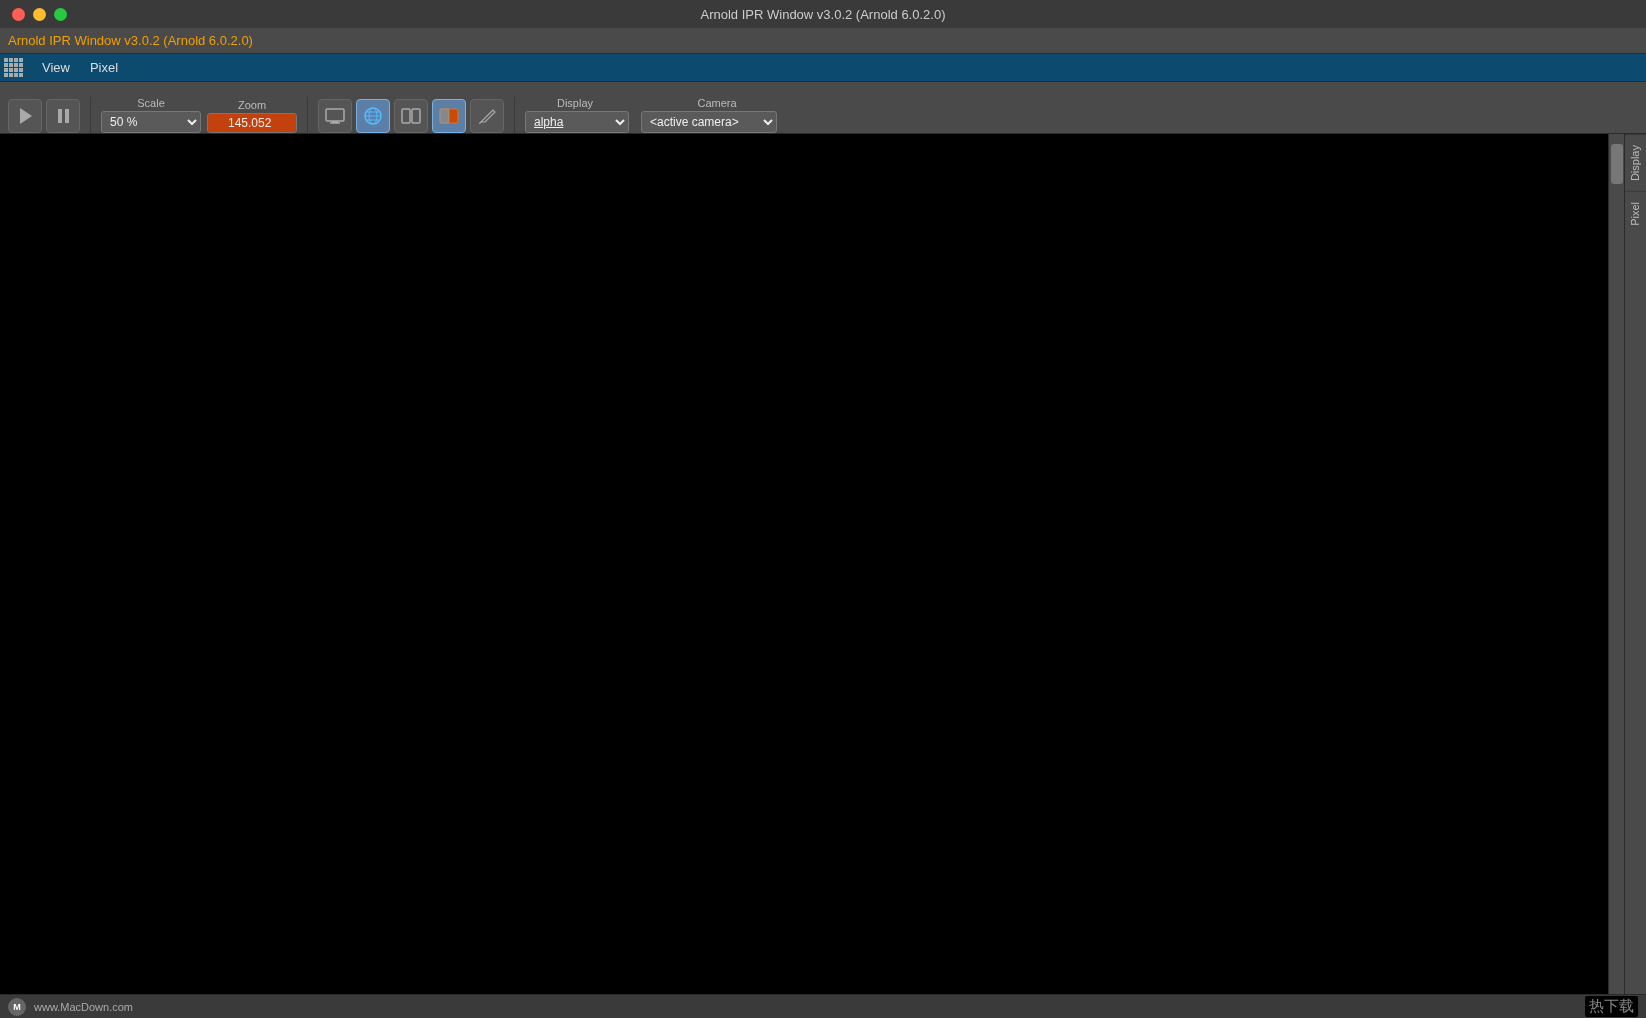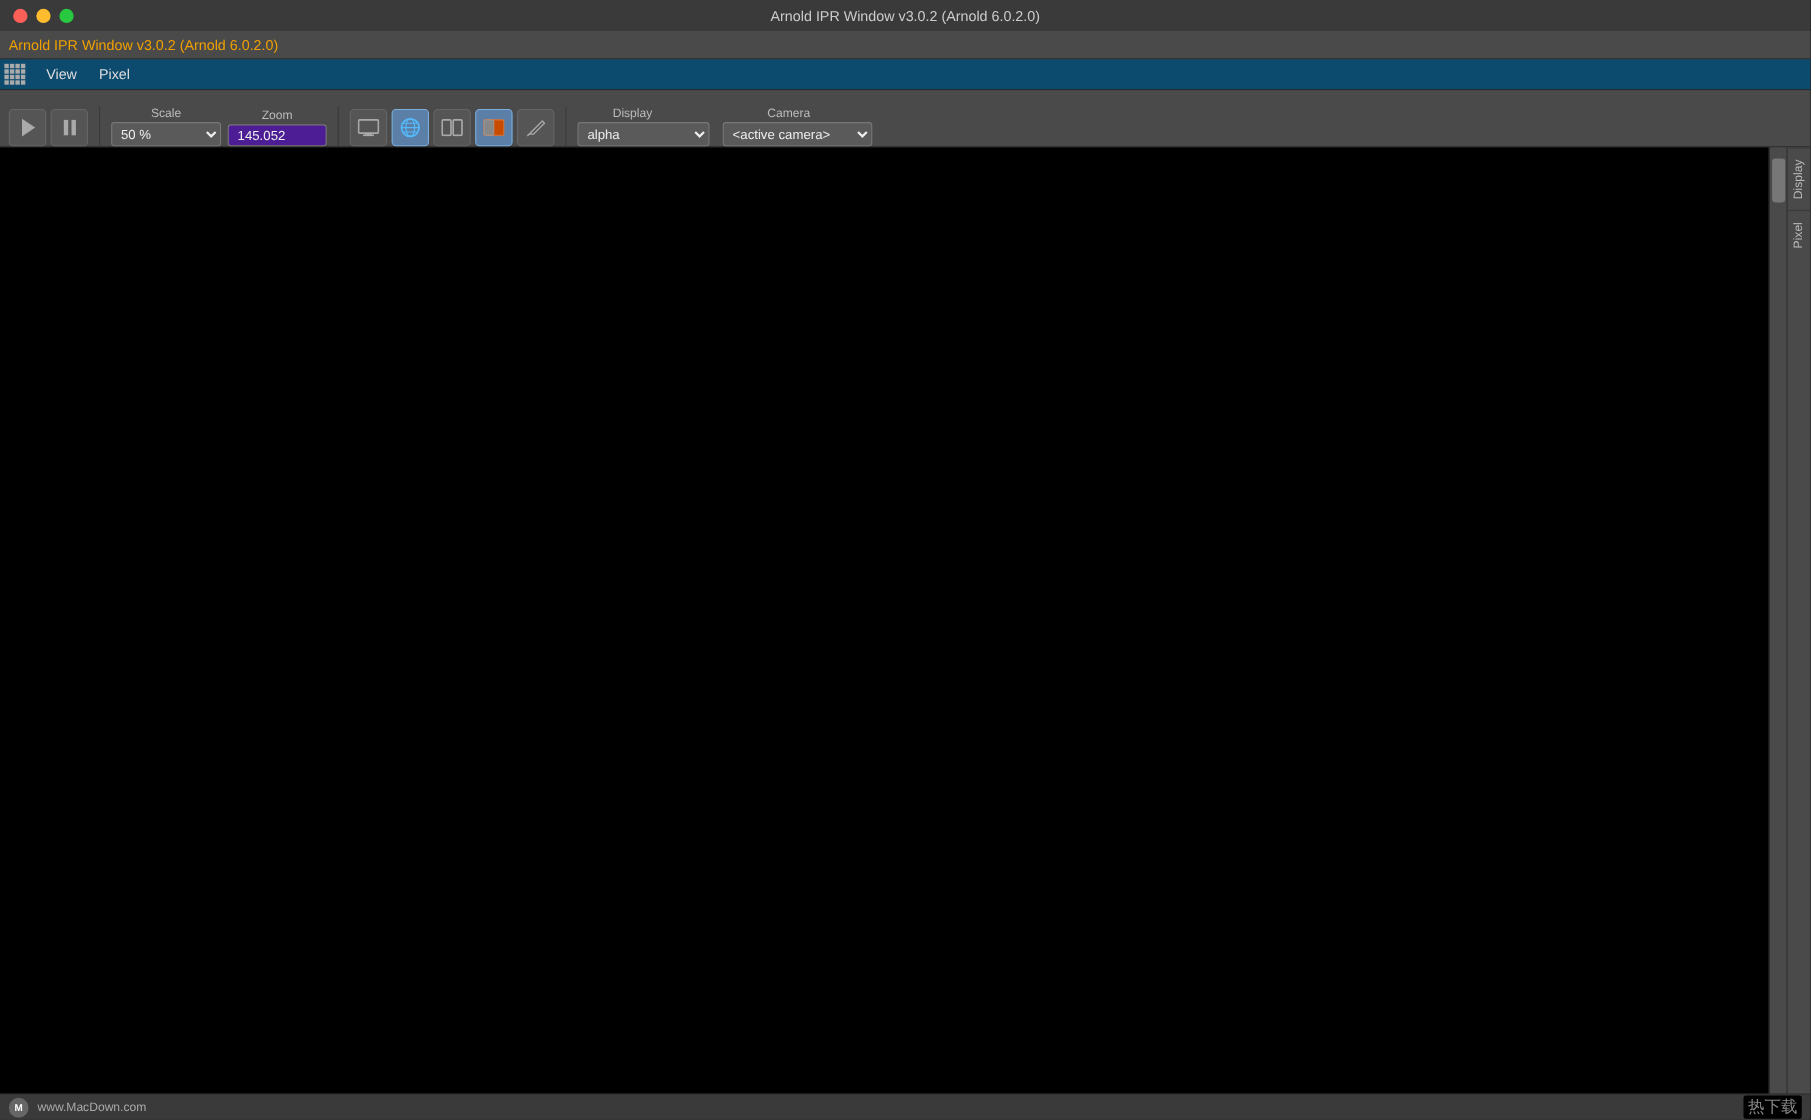--- a/index.html
+++ b/index.html
@@ -139,25 +139,25 @@
       background: #5a5a5a;
       border: 1px solid #777;
       color: #eee;
       font-size: 12px;
       padding: 2px 4px;
       border-radius: 3px;
       width: 100px;
       cursor: pointer;
     }
     .toolbar-input {
-      background: #4c1d95;
+      background: #c2410c;
       border: 1px solid #777;
       color: #eee;
       font-size: 12px;
-      padding: 2px 8px;
+      padding: 2px 20px;
       border-radius: 3px;
       width: 90px;
     }
 
     
     .icon-btn {
       width: 34px;
       height: 34px;
       background: #555;
       border: 1px solid #666;
@@ -377,21 +377,21 @@
 
   <div class="toolbar-separator"></div>
 
   <div class="toolbar-group">
     <div style="display:flex; flex-direction:column; gap:2px;">
       <div style="display:flex; gap:12px;">
         <span class="toolbar-label" style="width:100px; text-align:center;">Display</span>
         <span class="toolbar-label" style="width:160px; text-align:center;">Camera</span>
       </div>
       <div style="display:flex; gap:12px;">
-        <select class="toolbar-select" style="width:120px;">
+        <select class="toolbar-select" style="width:104px;text-decoration:underline;">
           <option>alpha</option>
           <option>beauty</option>
           <option>diffuse</option>
         </select>
         <select class="toolbar-select" style="width:136px;">
           <option>&lt;active camera&gt;</option>
         </select>
       </div>
     </div>
   </div>

